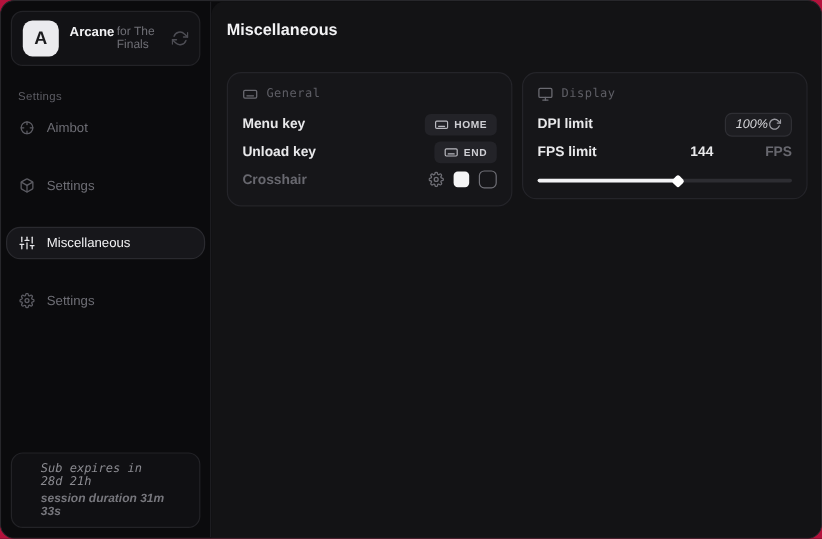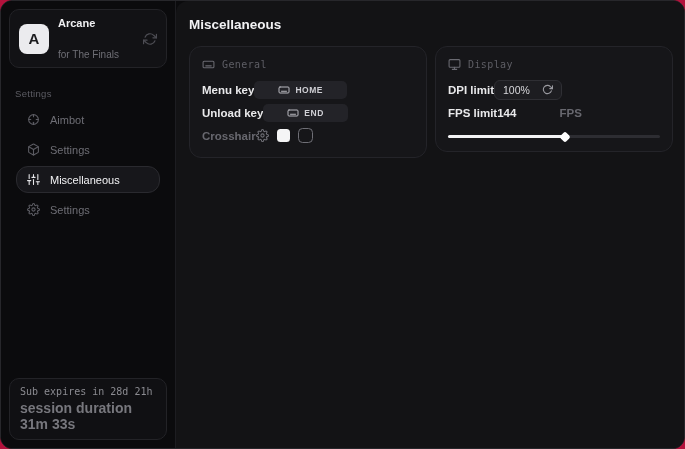--- a/index.html
+++ b/index.html
@@ -26,104 +26,104 @@
     margin:8px; padding:7px 9px;
     background:#121215; border:1px solid #232327; border-radius:10px;
     display:flex; align-items:center; gap:9px;
   }
   .logo {
     width:30px; height:30px; flex:none;
     background:#ebebee; color:#1b1b1e;
     border-radius:8px; display:flex; align-items:center; justify-content:center;
     font-weight:bold; font-size:15px;
   }
-  .brand-text { display:flex; flex-direction:column; gap:20px; }
+  .brand-text { display:flex; flex-direction:row; gap:2px; }
   .brand-title { font-size:11px; font-weight:bold; color:#f1f1f3; }
   .brand-sub { font-size:10px; color:#6f6f76; }
   .brand-refresh { margin-left:auto; color:#4d4d54; display:flex; }
   .category-label {
     margin:12px 14px 7px; font-size:9.5px; color:#5d5d64; letter-spacing:.3px;
   }
-  .nav { padding:0 15px; display:flex; flex-direction:column; gap:3px; }
+  .nav { padding:0 4px; display:flex; flex-direction:column; gap:21px; }
   .nav-item {
     display:flex; align-items:center; gap:10px;
     height:27px; padding:0 10px;
     color:#6e6e75; font-size:11px;
     border:1px solid transparent; border-radius:12px;
     cursor:default;
   }
   .nav-item .nicon { display:flex; color:#5c5c63; }
   .nav-item.selected {
     background:#17171b; border-color:#2a2a2f; color:#f2f2f4;
   }
   .nav-item.selected .nicon { color:#e7e7ea; }
   .side-footer {
-    margin:auto 8px 8px; padding:7px 10px;
+    margin:auto 8px 8px; padding:7px 24px;
     background:#101013; border:1px solid #232327; border-radius:10px;
-    display:flex; flex-direction:column; gap:3px;
+    display:flex; flex-direction:column; gap:3px;font-style:italic;
   }
   .side-footer .line1 {
     font-family:"DejaVu Sans Mono","Liberation Mono",monospace;
     font-size:10px; color:#8b8b91;
   }
-  .side-footer .line2 { font-size:14px; font-weight:bold; color:#77777d; }
+  .side-footer .line2 { font-size:10px; font-weight:bold; color:#77777d; }
   
   .main {
     flex:1; background:#131315;
     border-top-left-radius:12px;
     padding:16px 12px 0 13px;
   }
   .page-title { font-size:13.5px; font-weight:bold; color:#f2f2f4; }
   .tabbar {
     margin-top:13px; display:inline-flex; gap:2px;
     background:#18181b; border-radius:9px; padding:3px;
   }
   .tab {
     padding:4px 12px; border-radius:6px;
     font-size:10.5px; color:#5d5d64; cursor:default;
   }
   .tab.selected { background:#3b3b40; color:#ffffff; font-weight:bold; }
-  .cards { margin-top:14px; display:flex; gap:8px; align-items:flex-start; }
+  .cards { margin-top:28px; display:flex; gap:8px; align-items:flex-start; }
   .card {
     width:238px; background:#161619;
     border:1px solid #242429; border-radius:12px;
     padding:11px 12px 10px;
   }
   .card-header {
     display:flex; align-items:center; gap:7px;
     color:#5e5e65; margin-bottom:7px;
     font-family:"DejaVu Sans Mono","Liberation Mono",monospace;
     font-size:10px; letter-spacing:.4px;
   }
   .card-header .hicon { display:flex; color:#6a6a71; }
   .row {
-    display:flex; align-items:center; height:23px;
+    display:flex; align-items:center; justify-content:space-between; height:23px;
   }
   .row-label { font-size:11.5px; font-weight:600; color:#e9e9eb; }
   .row-label.dim { color:#68686f; }
   .keybind {
     display:flex; align-items:center; gap:5px;
-    background:#232328; border-radius:5px; padding:3px 24px;
+    background:#232328; border-radius:5px; padding:3px 8px;
     font-size:8.5px; font-weight:bold; letter-spacing:.5px; color:#cfcfd4;
     cursor:default;
   }
   .keybind .kicon { display:flex; color:#b9b9bf; }
   .crosshair-controls { display:flex; align-items:center; gap:8px; }
   .mini-gear { display:flex; color:#6f6f76; cursor:pointer; }
   .swatch {
     width:13px; height:13px; border-radius:3.5px; background:#f5f5f6; cursor:pointer;
   }
   .checkbox {
     width:15px; height:15px; border-radius:4.5px;
     border:1.5px solid #6f6f76; background:transparent; cursor:pointer;
   }
   .dpi-btn {
-    display:flex; align-items:center; gap:12px;
+    display:flex; align-items:center; gap:0;
     background:#1d1d21; border:1px solid #2f2f34; border-radius:6px;
-    padding:3px 8px; font-size:10.5px; color:#d7d7db; cursor:default;
+    padding:3px 8px; font-size:10.5px; color:#d7d7db; cursor:default;font-style:italic;
   }
   .dpi-btn .dicon { display:flex; color:#9a9aa0; }
   .fps-value { font-size:11.5px; font-weight:bold; color:#e9e9eb; }
   .fps-value .unit { color:#68686f;padding-left:40px; }
   .slider {
     margin-top:7px; position:relative; height:10px; cursor:pointer;
   }
   .slider .track {
     position:absolute; top:4px; left:0; right:0; height:3px;
     background:#2d2d32; border-radius:2px;

